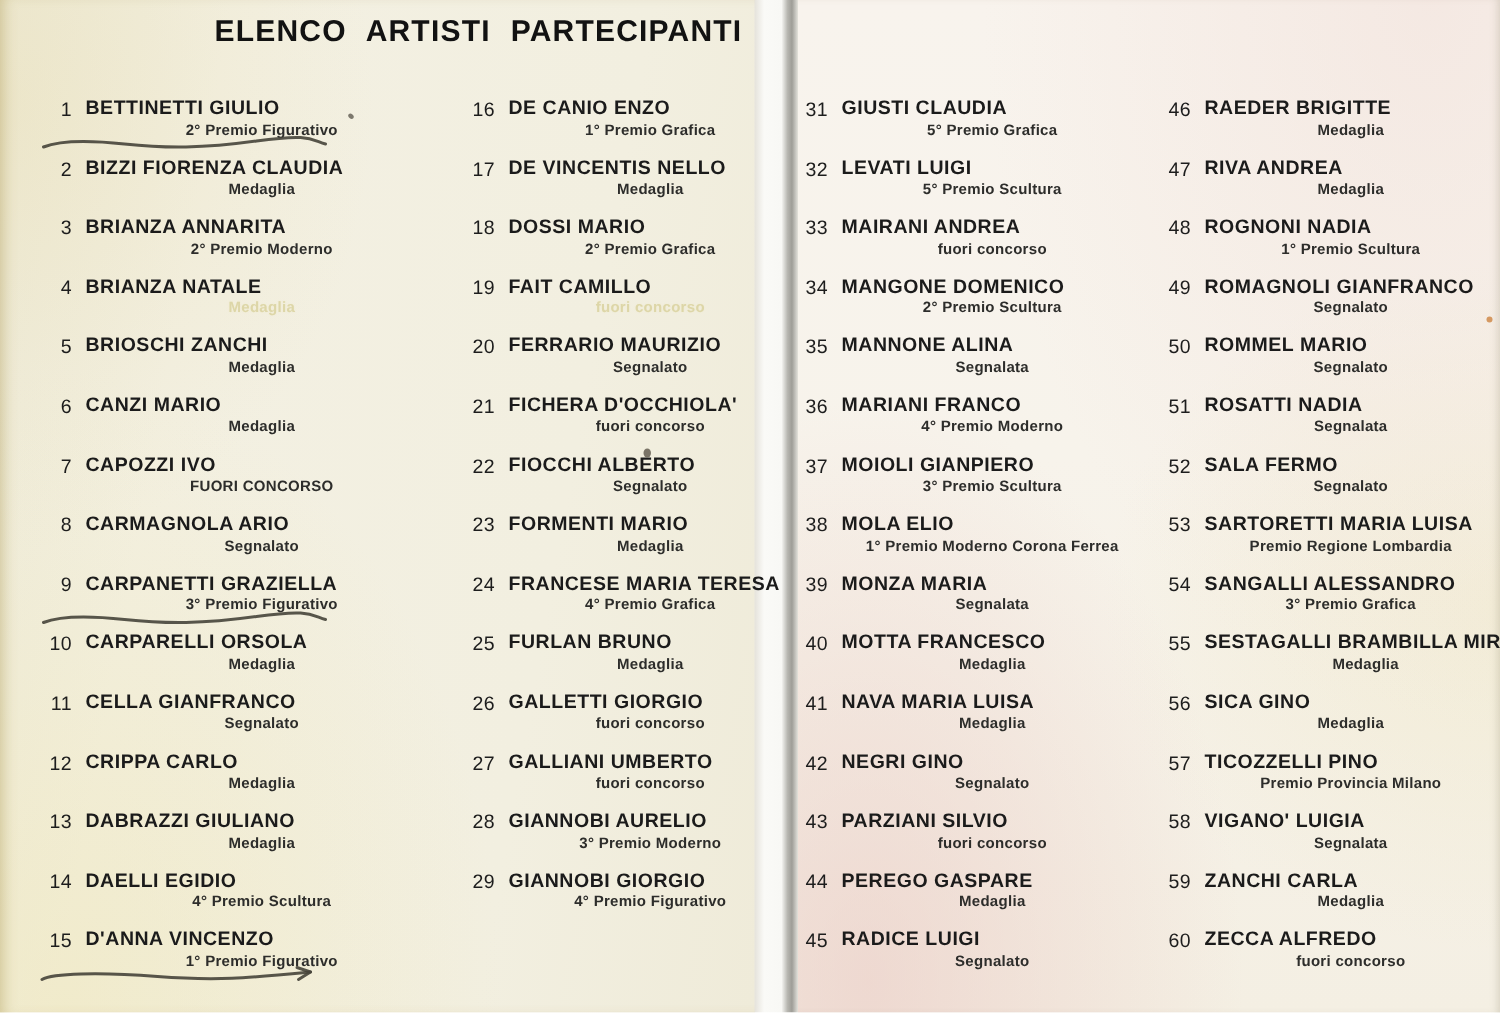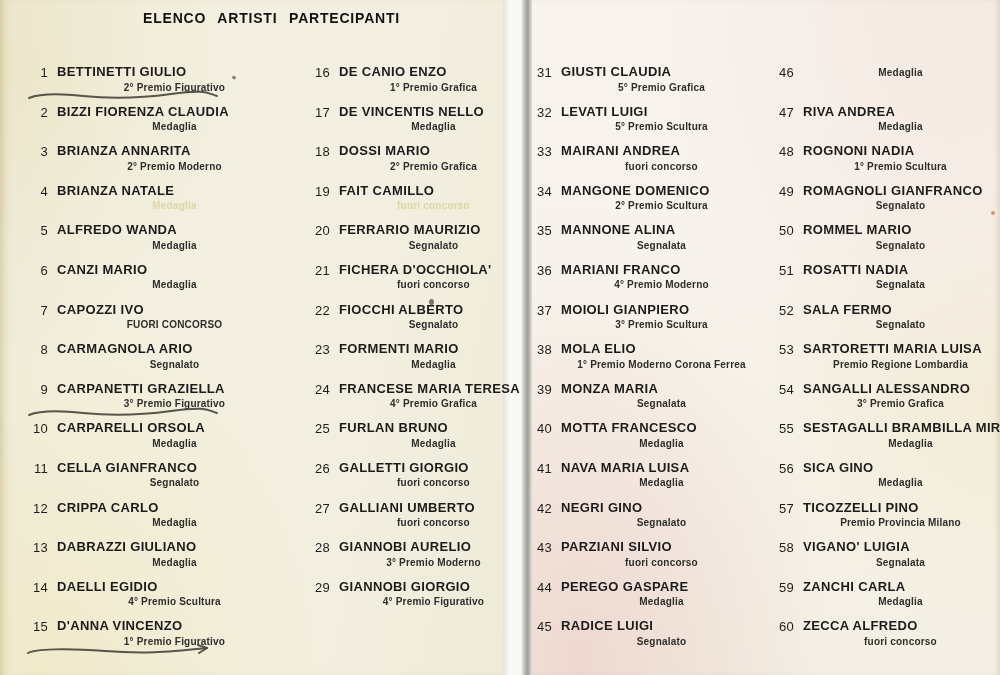--- a/index.html
+++ b/index.html
@@ -38,21 +38,21 @@
     width: 468px; height: 675px;
     background:
       radial-gradient(ellipse at 10% 97%, rgba(233,198,193,0.55), transparent 42%),
       radial-gradient(ellipse at 90% 0%, rgba(240,220,214,0.45), transparent 50%),
       radial-gradient(ellipse at 100% 60%, rgba(233,223,170,0.28), transparent 40%),
       linear-gradient(180deg, #f8f3ed 0%, #f7f3eb 45%, #f4efe3 100%);
     box-shadow: inset -4px 0 6px -3px rgba(140,130,100,0.30);
   }
   #doc-title {
     position: absolute; left: 143px; top: 10px;
-    font-size: 14px; font-weight: bold; color: #121212;
+    font-size: 20px; font-weight: bold; color: #121212;
     letter-spacing: 0.8px; word-spacing: 7px;
   }
   .col {
     position: absolute; top: 64px;
     display: flex; flex-direction: column;
   }
   #col-1 { left: 24px;  width: 268px; }
   #col-2 { left: 306px; width: 222px; }
   #col-3 { left: 528px; width: 234px; }
   #col-4 { left: 770px; width: 228px; }
@@ -128,21 +128,21 @@
       <div class="entry">
         <span class="num">4</span>
         <div class="txt">
           <div class="name">BRIANZA NATALE</div>
           <div class="award faded">Medaglia</div>
         </div>
       </div>
       <div class="entry">
         <span class="num">5</span>
         <div class="txt">
-          <div class="name">ALFREDO WANDA</div>
+          <div class="name">BRIOSCHI ZANCHI</div>
           <div class="award">Medaglia</div>
         </div>
       </div>
       <div class="entry">
         <span class="num">6</span>
         <div class="txt">
           <div class="name">CANZI MARIO</div>
           <div class="award">Medaglia</div>
         </div>
       </div>
@@ -421,20 +421,21 @@
         <div class="txt">
           <div class="name">RADICE LUIGI</div>
           <div class="award">Segnalato</div>
         </div>
       </div>
     </div>
   <div class="col" id="col-4">
       <div class="entry">
         <span class="num">46</span>
         <div class="txt">
+          <div class="name">RAEDER BRIGITTE</div>
           <div class="award">Medaglia</div>
         </div>
       </div>
       <div class="entry">
         <span class="num">47</span>
         <div class="txt">
           <div class="name">RIVA ANDREA</div>
           <div class="award">Medaglia</div>
         </div>
       </div>

